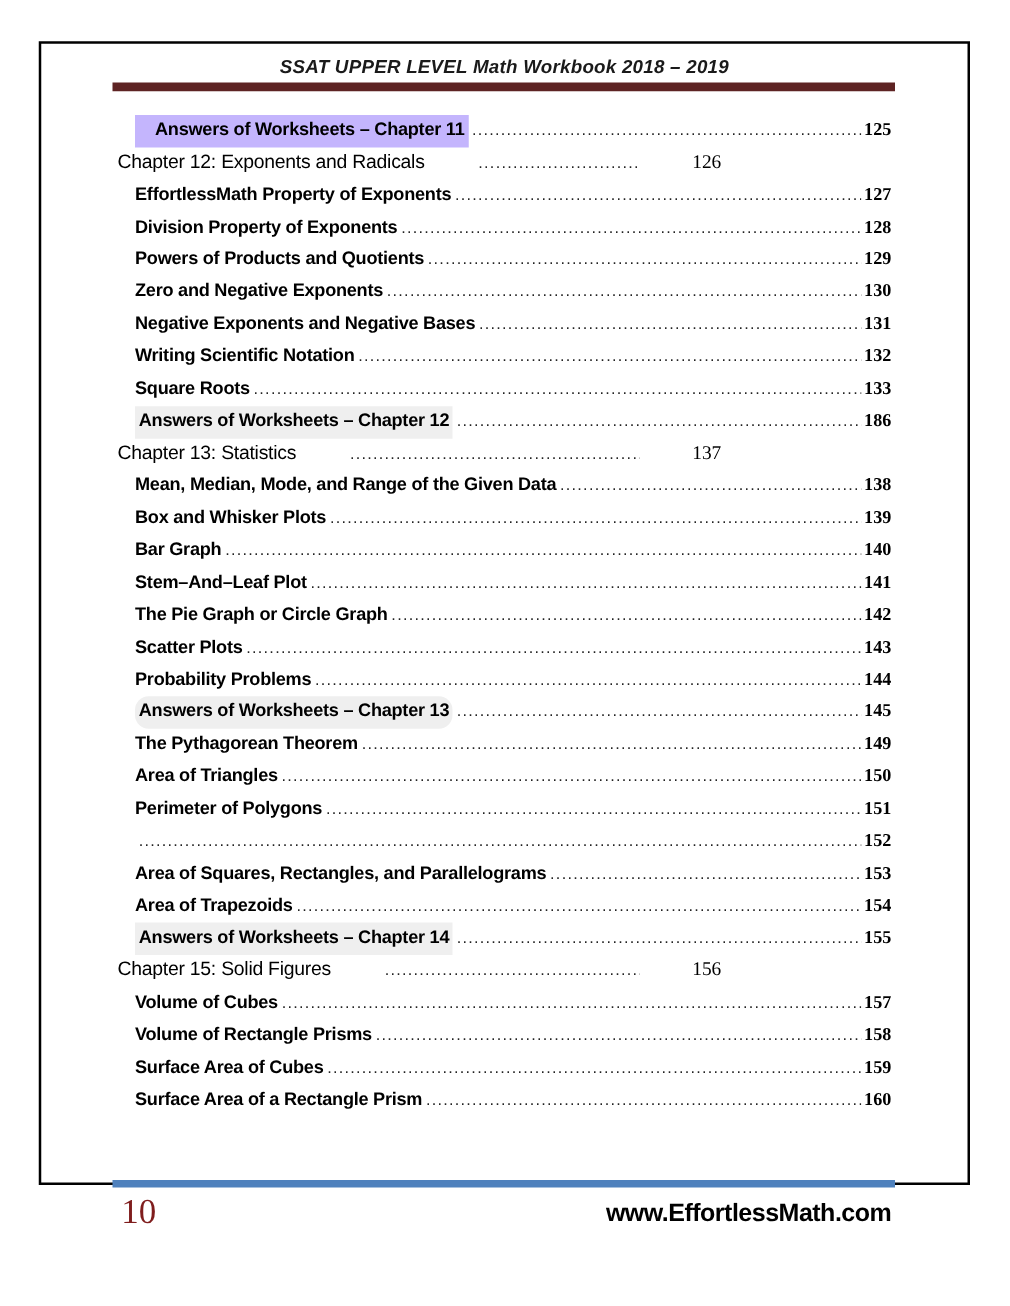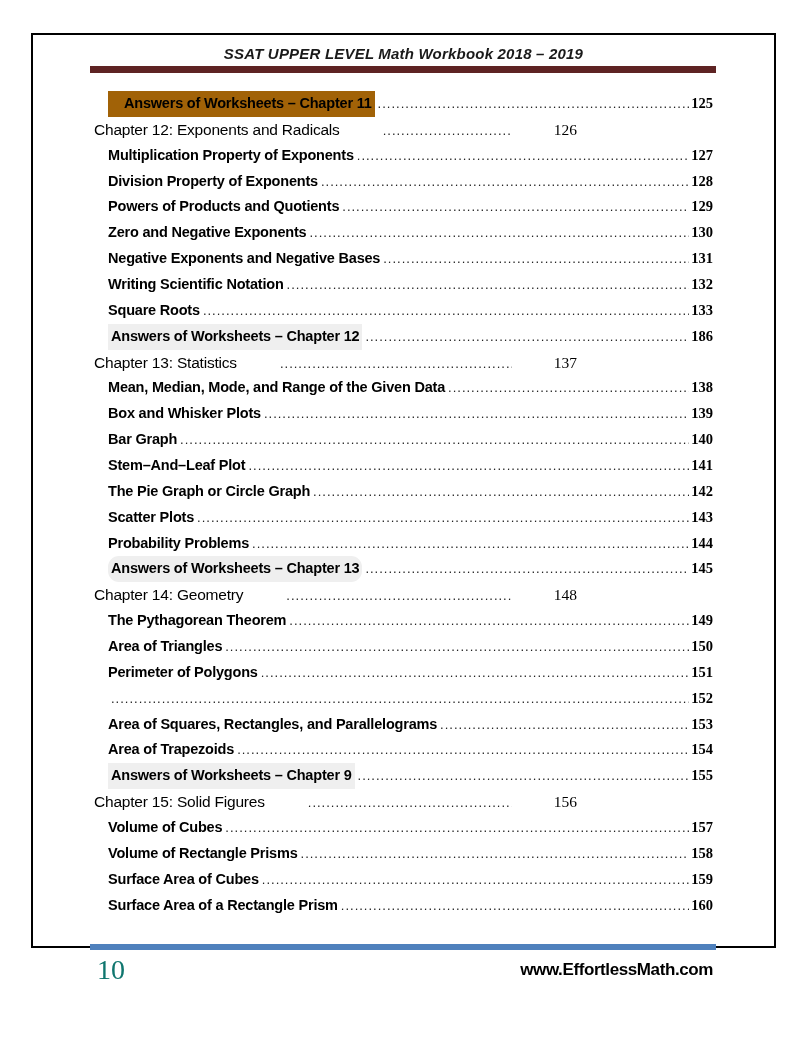--- a/index.html
+++ b/index.html
@@ -80,51 +80,51 @@
     top: 909px; left: 57px;
     width: 626px; height: 6px;
     background: #4f81bd;
   }
   .footer-pagenum {
     position: absolute;
     top: 919px; left: 64px;
     font-family: "Liberation Serif", serif;
     font-size: 28px;
     font-weight: normal;
-    color: #0f766e;
+    color: #7f1d1d;
   }
   .footer-site {
     position: absolute;
     top: 925px; right: 61px;
-    font-size: 17px;
+    font-size: 20px;
     font-weight: bold;
     letter-spacing: -0.4px;
     color: #000;
   }
 </style>
 </head>
 <body>
 
 <div class="page-frame">
   <div class="doc-title">SSAT UPPER LEVEL Math Workbook 2018 – 2019</div>
   <div class="header-rule" style="background: rgb(94, 35, 35);"></div>
 
   <div class="toc">
       <div class="toc-row sub">
-    <span class="label hl" style="background: #a16207; padding-left: 16px;">Answers of Worksheets – Chapter 11</span>
+    <span class="label hl" style="background: #c4b5fd; padding-left: 16px;">Answers of Worksheets – Chapter 11</span>
     <span class="dots"></span>
     <span class="pagenum">125</span>
   </div>
       <div class="toc-row chapter">
     <span class="label">Chapter 12: Exponents and Radicals</span>
     <span class="dots"></span>
     <span class="pagenum">126</span>
   </div>
       <div class="toc-row sub">
-    <span class="label">Multiplication Property of Exponents</span>
+    <span class="label">EffortlessMath Property of Exponents</span>
     <span class="dots"></span>
     <span class="pagenum">127</span>
   </div>
       <div class="toc-row sub">
     <span class="label">Division Property of Exponents</span>
     <span class="dots"></span>
     <span class="pagenum">128</span>
   </div>
       <div class="toc-row sub">
     <span class="label">Powers of Products and Quotients</span>
@@ -194,25 +194,20 @@
       <div class="toc-row sub">
     <span class="label">Probability Problems</span>
     <span class="dots"></span>
     <span class="pagenum">144</span>
   </div>
       <div class="toc-row sub">
     <span class="label hl" style="background: rgb(239, 239, 239); border-radius: 11px;">Answers of Worksheets – Chapter 13</span>
     <span class="dots"></span>
     <span class="pagenum">145</span>
   </div>
-      <div class="toc-row chapter">
-    <span class="label">Chapter 14: Geometry</span>
-    <span class="dots"></span>
-    <span class="pagenum">148</span>
-  </div>
       <div class="toc-row sub">
     <span class="label">The Pythagorean Theorem</span>
     <span class="dots"></span>
     <span class="pagenum">149</span>
   </div>
       <div class="toc-row sub">
     <span class="label">Area of Triangles</span>
     <span class="dots"></span>
     <span class="pagenum">150</span>
   </div>
@@ -229,21 +224,21 @@
     <span class="label">Area of Squares, Rectangles, and Parallelograms</span>
     <span class="dots"></span>
     <span class="pagenum">153</span>
   </div>
       <div class="toc-row sub">
     <span class="label">Area of Trapezoids</span>
     <span class="dots"></span>
     <span class="pagenum">154</span>
   </div>
       <div class="toc-row sub">
-    <span class="label hl" style="background: rgb(239, 239, 239);">Answers of Worksheets – Chapter 9</span>
+    <span class="label hl" style="background: rgb(239, 239, 239);">Answers of Worksheets – Chapter 14</span>
     <span class="dots"></span>
     <span class="pagenum">155</span>
   </div>
       <div class="toc-row chapter">
     <span class="label">Chapter 15: Solid Figures</span>
     <span class="dots"></span>
     <span class="pagenum">156</span>
   </div>
       <div class="toc-row sub">
     <span class="label">Volume of Cubes</span>

